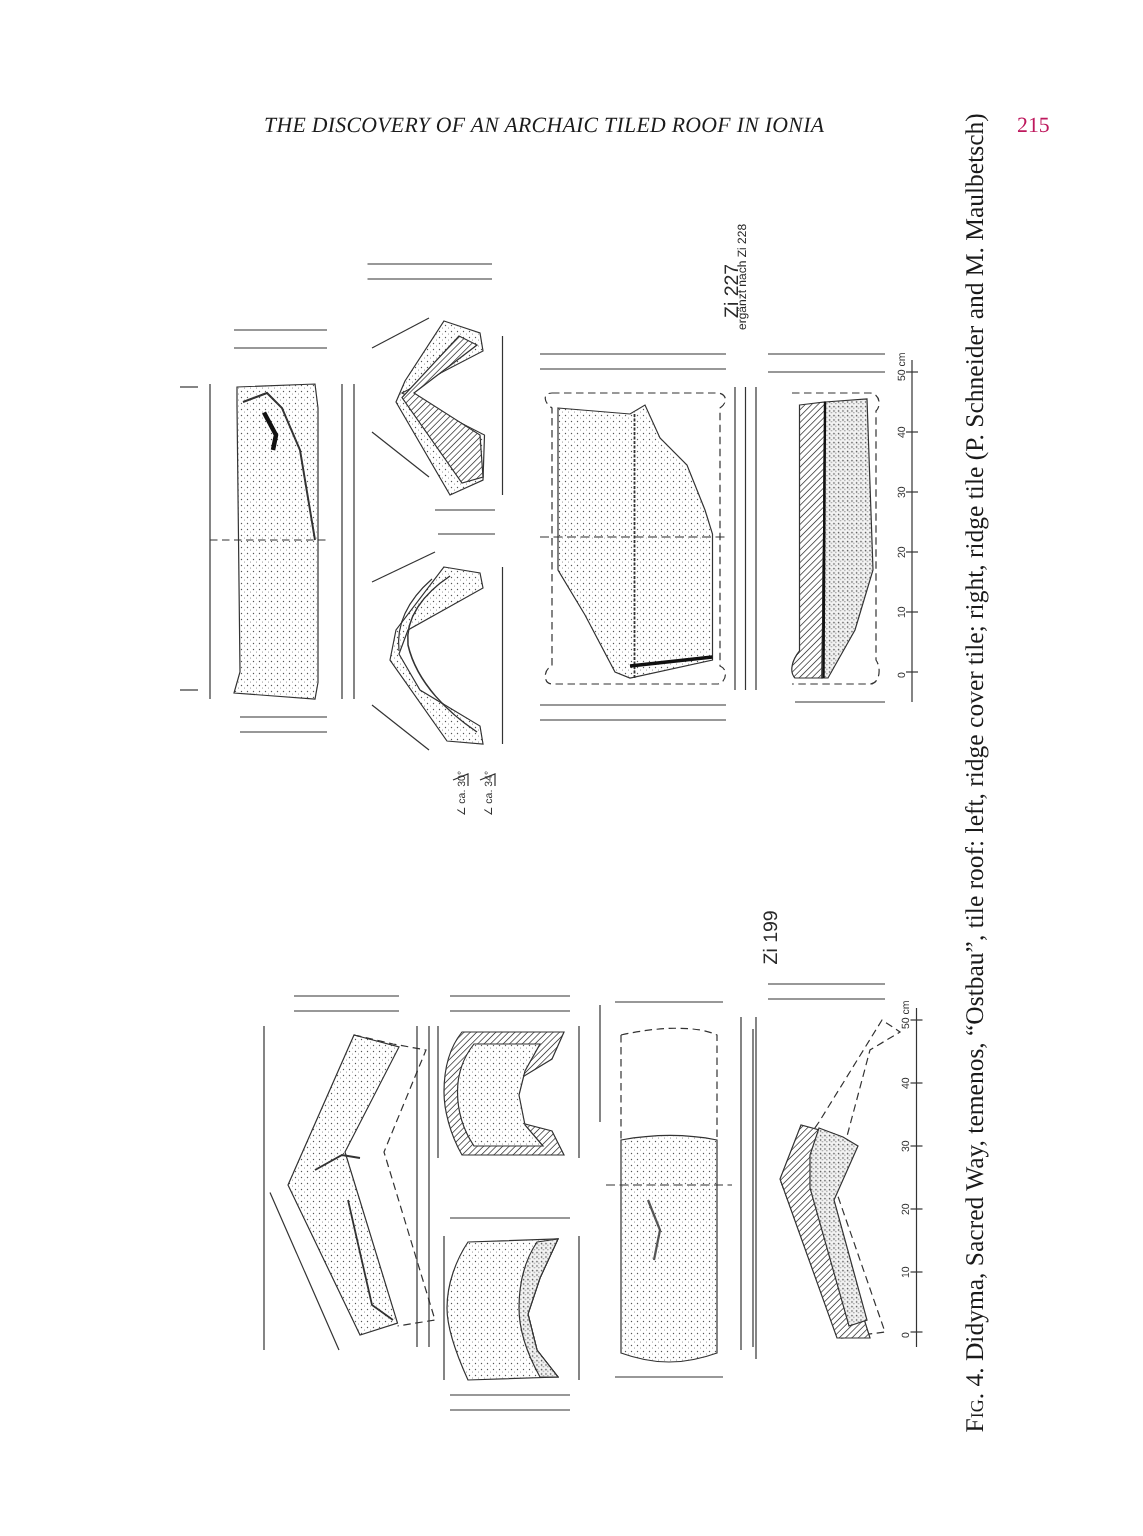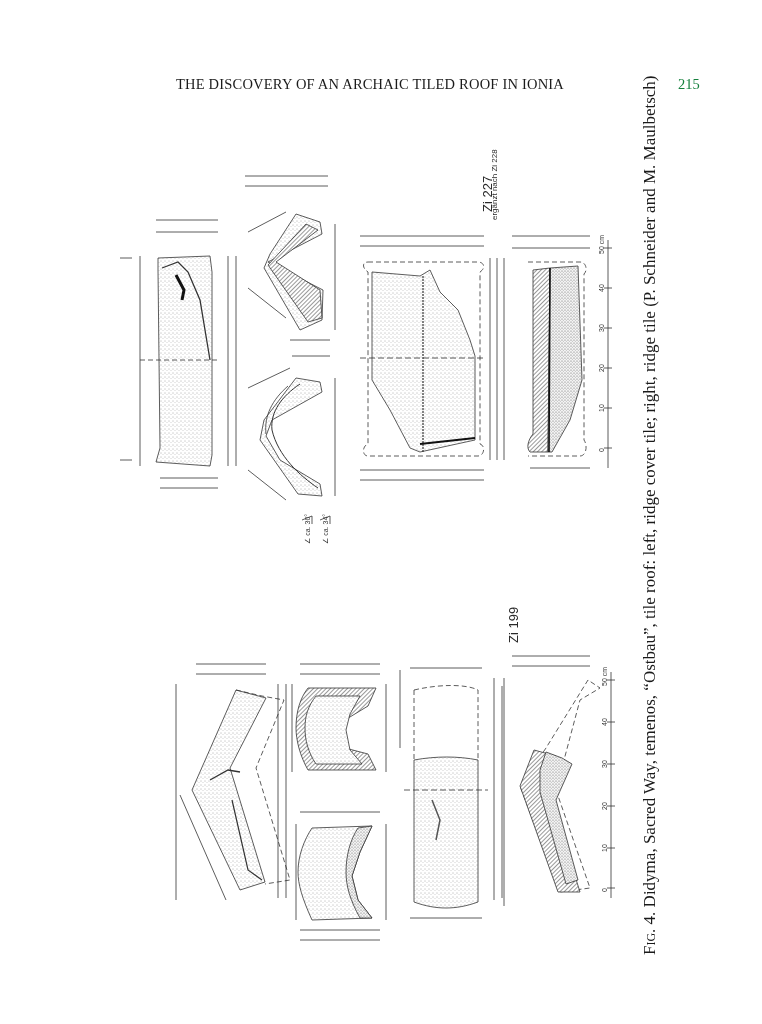--- a/index.html
+++ b/index.html
@@ -1,18 +1,18 @@
 <!DOCTYPE html>
 <html><head>
   <meta charset="utf-8">
   <style>
     html, body { margin: 0; padding: 0; background: #ffffff; }
     body { width: 762px; height: 1024px; position: relative; overflow: hidden; font-family: "Liberation Serif", "DejaVu Serif", serif; color: #1a1a1a; }
-    .running-head { position: absolute; top: 76px; left: 176px; font-size: 14.5px; letter-spacing: 0.2px; color: #1b1b1b; }
-    .page-number { position: absolute; top: 76px; left: 678px; font-size: 14.5px; color: #15803d; }
+    .running-head { position: absolute; top: 76px; left: 176px; font-size: 14.5px; letter-spacing: 0.2px; color: #1b1b1b; font-style: italic; }
+    .page-number { position: absolute; top: 76px; left: 678px; font-size: 14.5px; color: #be185d; }
     .figure { position: absolute; left: 0; top: 0; width: 762px; height: 1024px; }
     .figure svg { position: absolute; left: 0; top: 0; }
     .caption-wrap { position: absolute; left: 640px; top: 955px; width: 0; height: 0; }
     .caption { position: absolute; left: 0; top: 0; transform: rotate(-90deg); transform-origin: 0 0; white-space: nowrap; font-size: 17px; color: #1a1a1a; }
     .caption .fig-label { font-variant: small-caps; }
     .rot-label { position: absolute; transform-origin: 0 0; transform: rotate(-90deg); white-space: nowrap; font-family: "Liberation Sans", "DejaVu Sans", sans-serif; color: #2a2a2a; }
     .zi227 { left: 480px; top: 212px; font-size: 13px; }
     .zi227-sub { left: 490px; top: 220px; font-size: 8px; }
     .zi199 { left: 506px; top: 643px; font-size: 13px; }
     .scale-label { position: absolute; transform-origin: 0 0; transform: rotate(-90deg); white-space: nowrap; font-family: "Liberation Sans", "DejaVu Sans", sans-serif; font-size: 7px; color: #333; }

